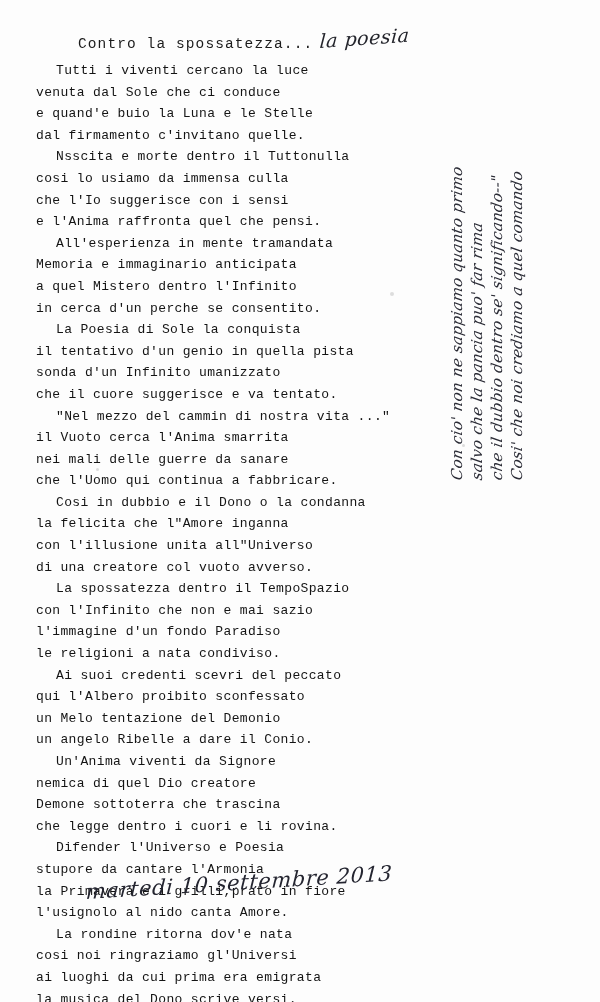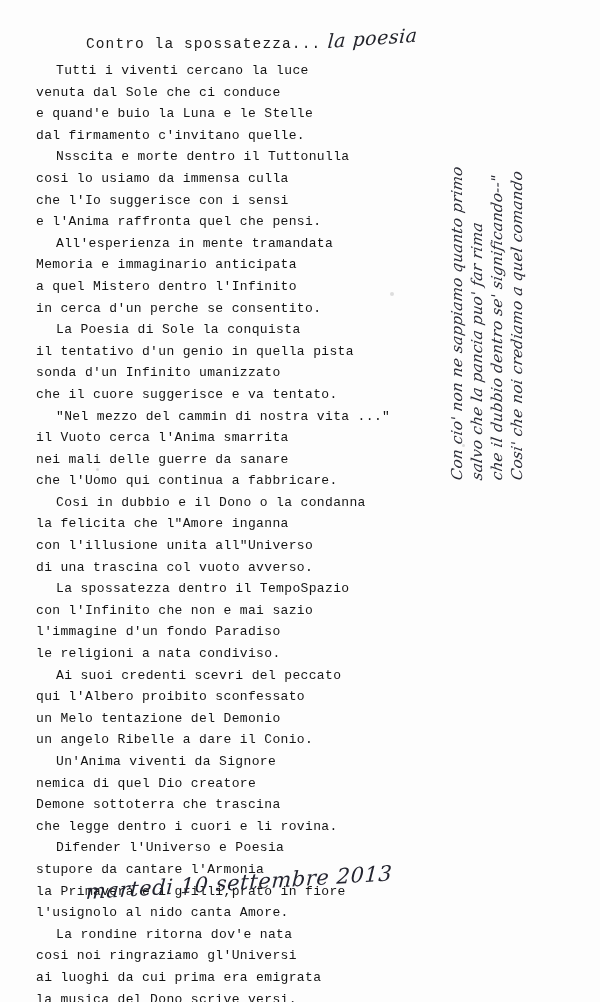--- a/index.html
+++ b/index.html
@@ -18,21 +18,21 @@
 
   .page {
     position: absolute;
     inset: 0;
     background: #fdfdfd;
   }
 
   
   .title-row {
     position: absolute;
-    left: 86px;
+    left: 78px;
     top: 30px;
     display: flex;
     align-items: baseline;
     gap: 6px;
     white-space: nowrap;
   }
   .title-typed {
     font-family: "Liberation Mono", monospace;
     font-size: 14.5px;
     letter-spacing: 1.1px;
@@ -141,21 +141,21 @@
       <div class="poem-line">il tentativo d'un genio in quella pista</div>
       <div class="poem-line">sonda d'un Infinito umanizzato</div>
       <div class="poem-line">che il cuore suggerisce e va tentato.</div>
       <div class="poem-line indent">"Nel mezzo del cammin di nostra vita ..."</div>
       <div class="poem-line">il Vuoto cerca l'Anima smarrita</div>
       <div class="poem-line">nei mali delle guerre da sanare</div>
       <div class="poem-line">che l'Uomo qui continua a fabbricare.</div>
       <div class="poem-line indent">Cosi in dubbio e il Dono o la condanna</div>
       <div class="poem-line">la felicita che l"Amore inganna</div>
       <div class="poem-line">con l'illusione unita all"Universo</div>
-      <div class="poem-line">di una trascina col vuoto avverso.</div>
+      <div class="poem-line">di una creatore col vuoto avverso.</div>
       <div class="poem-line indent">La spossatezza dentro il TempoSpazio</div>
       <div class="poem-line">con l'Infinito che non e mai sazio</div>
       <div class="poem-line">l'immagine d'un fondo Paradiso</div>
       <div class="poem-line">le religioni a nata condiviso.</div>
       <div class="poem-line indent">Ai suoi credenti scevri del peccato</div>
       <div class="poem-line">qui l'Albero proibito sconfessato</div>
       <div class="poem-line">un Melo tentazione del Demonio</div>
       <div class="poem-line">un angelo Ribelle a dare il Conio.</div>
       <div class="poem-line indent">Un'Anima viventi da Signore</div>
       <div class="poem-line">nemica di quel Dio creatore</div>

